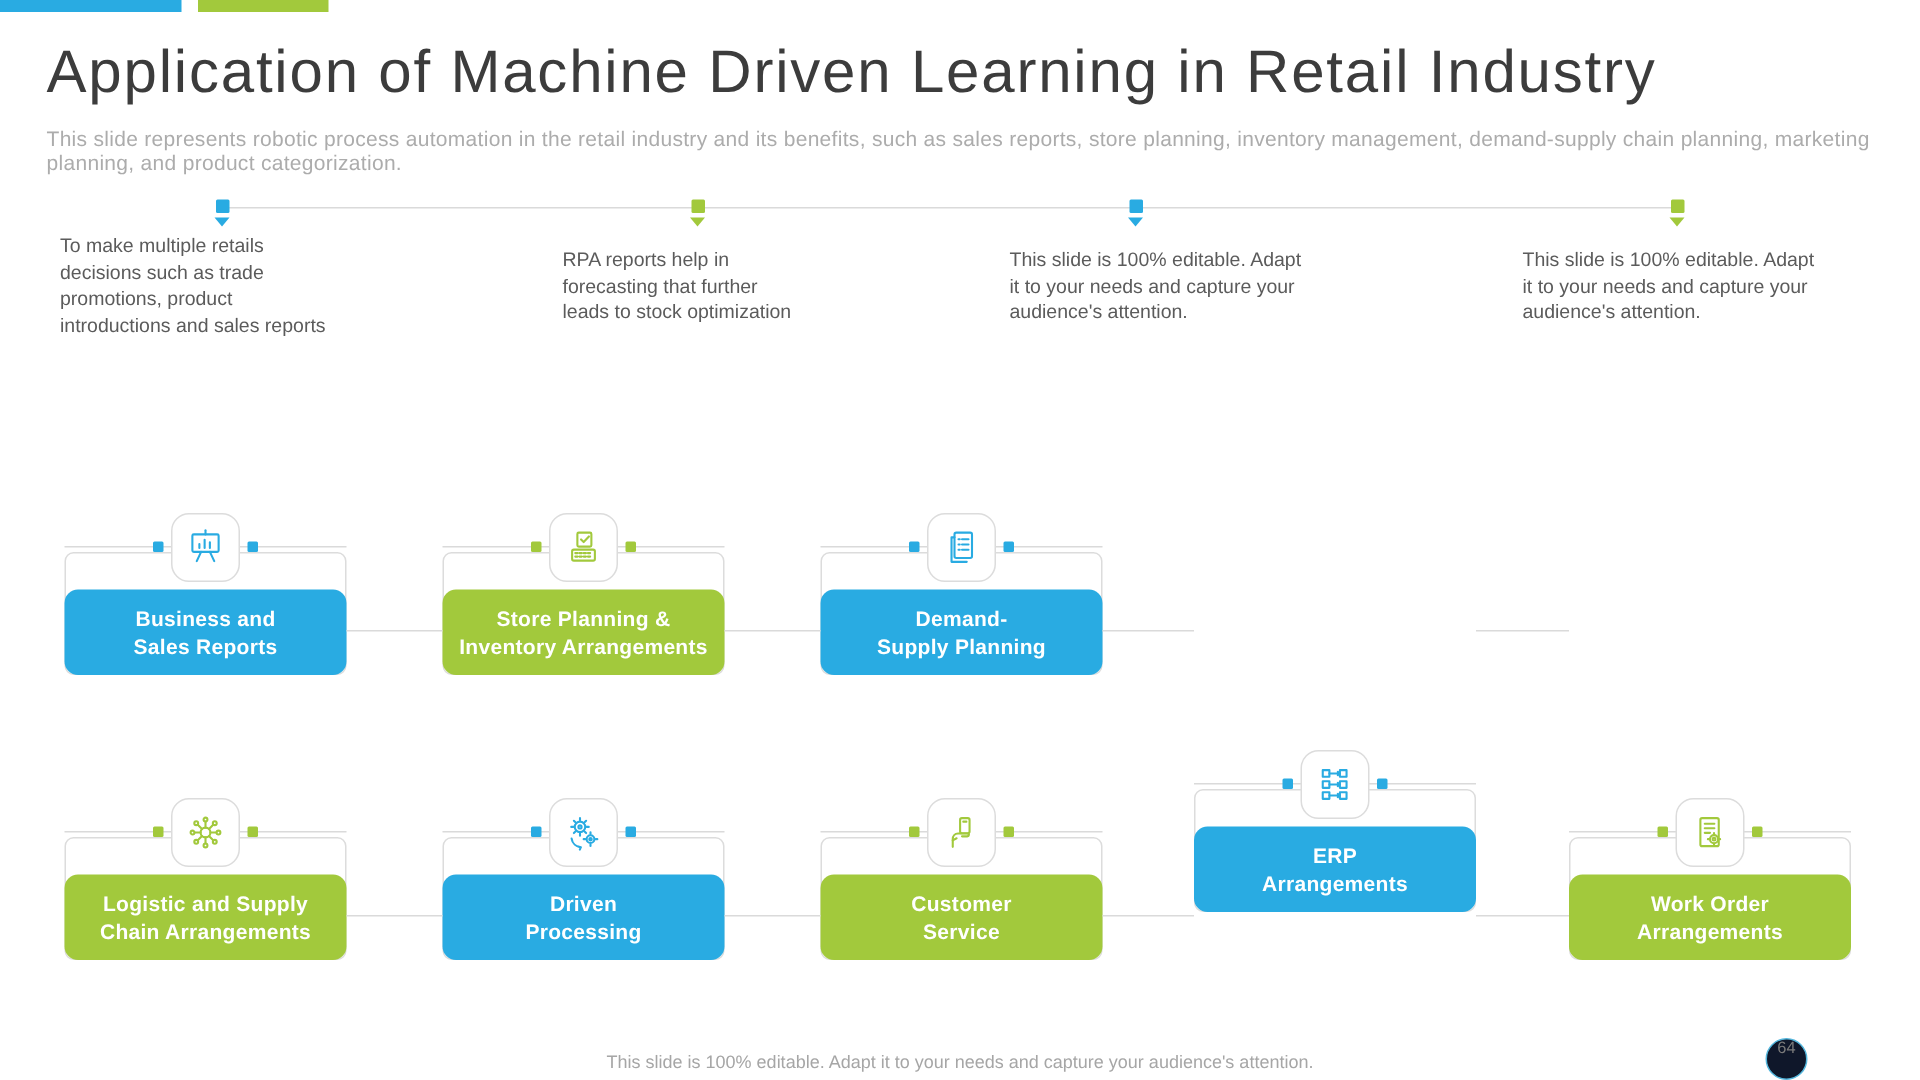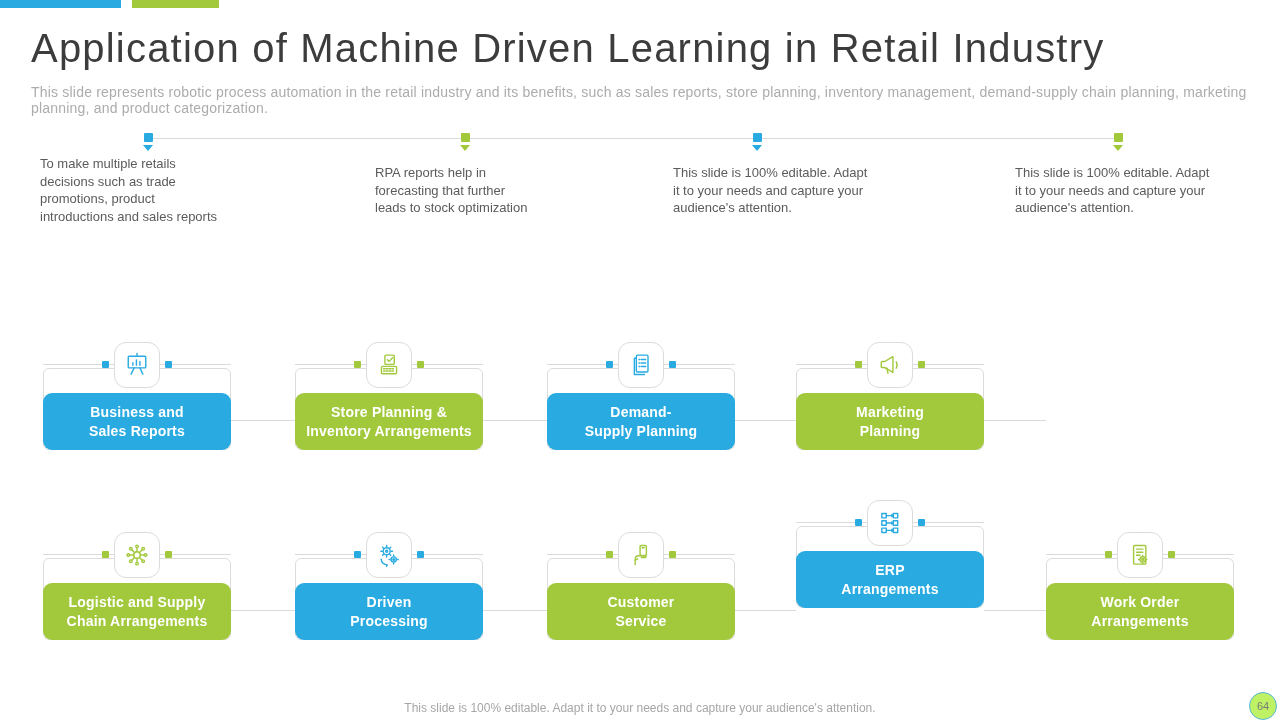--- a/index.html
+++ b/index.html
@@ -52,23 +52,23 @@
   .card[data-color="green"] .badge{color:var(--green);}
   .badge svg{width:28px;height:28px;stroke:currentColor;fill:none;
              stroke-width:1.2;stroke-linecap:round;stroke-linejoin:round;}
 
   
   .conn{position:absolute;height:1px;background:var(--line);}
 
   
   .footer-note{position:absolute;left:0;top:701px;width:1280px;text-align:center;
                font-size:12px;color:var(--footer);}
-  .page-badge{position:absolute;left:1249px;top:692px;width:26px;height:26px;border-radius:50%;
-              border:1px solid var(--page-badge-border);display:flex;align-items:center;
-              justify-content:center;font-size:11px;color:#7a7a7a;background:#bef264;}
+  .page-badge{position:absolute;left:1177px;top:692px;width:26px;height:26px;border-radius:50%;
+              border:1px solid var(--page-badge-border);display:flex;align-items:flex-start;
+              justify-content:center;font-size:11px;color:#7a7a7a;background:#0f172a;}
 </style>
 </head>
 <body>
 
 <div class="slide">
 
   <div class="bar b1"></div>
   <div class="bar b2"></div>
 
   <div class="title">Application of Machine Driven Learning in Retail Industry</div>
@@ -156,37 +156,20 @@
         <rect x="8" y="3.5" width="10" height="14.5" rx="1"></rect>
         <path d="M10.3 7.3h.7 M12.3 7.3h3.7 M10.3 10.3h.7 M12.3 10.3h3.7 M10.3 13.3h.7 M12.3 13.3h3.7"></path>
       </svg>
     </div>
     <div class="box">
       <div>Demand-</div>
       <div>Supply Planning</div>
     </div>
   </div>
 
-  <div class="card" style="left:796px;top:342px" data-color="green">
-    <div class="hline"></div>
-    <div class="outline"></div>
-    <div class="sq sq-l"></div>
-    <div class="sq sq-r"></div>
-    <div class="badge">
-      <svg viewBox="0 0 24 24">
-        <path d="M14.5 4.8l-7 4.2H5.3c-.5 0-.8.3-.8.8v3.6c0 .5.3.8.8.8h2.2l7 4.2z"></path>
-        <path d="M9.3 14.6l1 4.6"></path>
-        <path d="M17.3 9.3c1 1.6 1 3.8 0 5.4"></path>
-      </svg>
-    </div>
-    <div class="box">
-      <div>Marketing</div>
-      <div>Planning</div>
-    </div>
-  </div>
 
 
   <div class="conn" style="left:231px;top:420px;width:64px"></div>
   <div class="conn" style="left:483px;top:420px;width:64px"></div>
   <div class="conn" style="left:735px;top:420px;width:61px"></div>
   <div class="conn" style="left:984px;top:420px;width:62px"></div>
 
   <div class="card" style="left:43px;top:532px" data-color="green">
     <div class="hline"></div>
     <div class="outline"></div>

